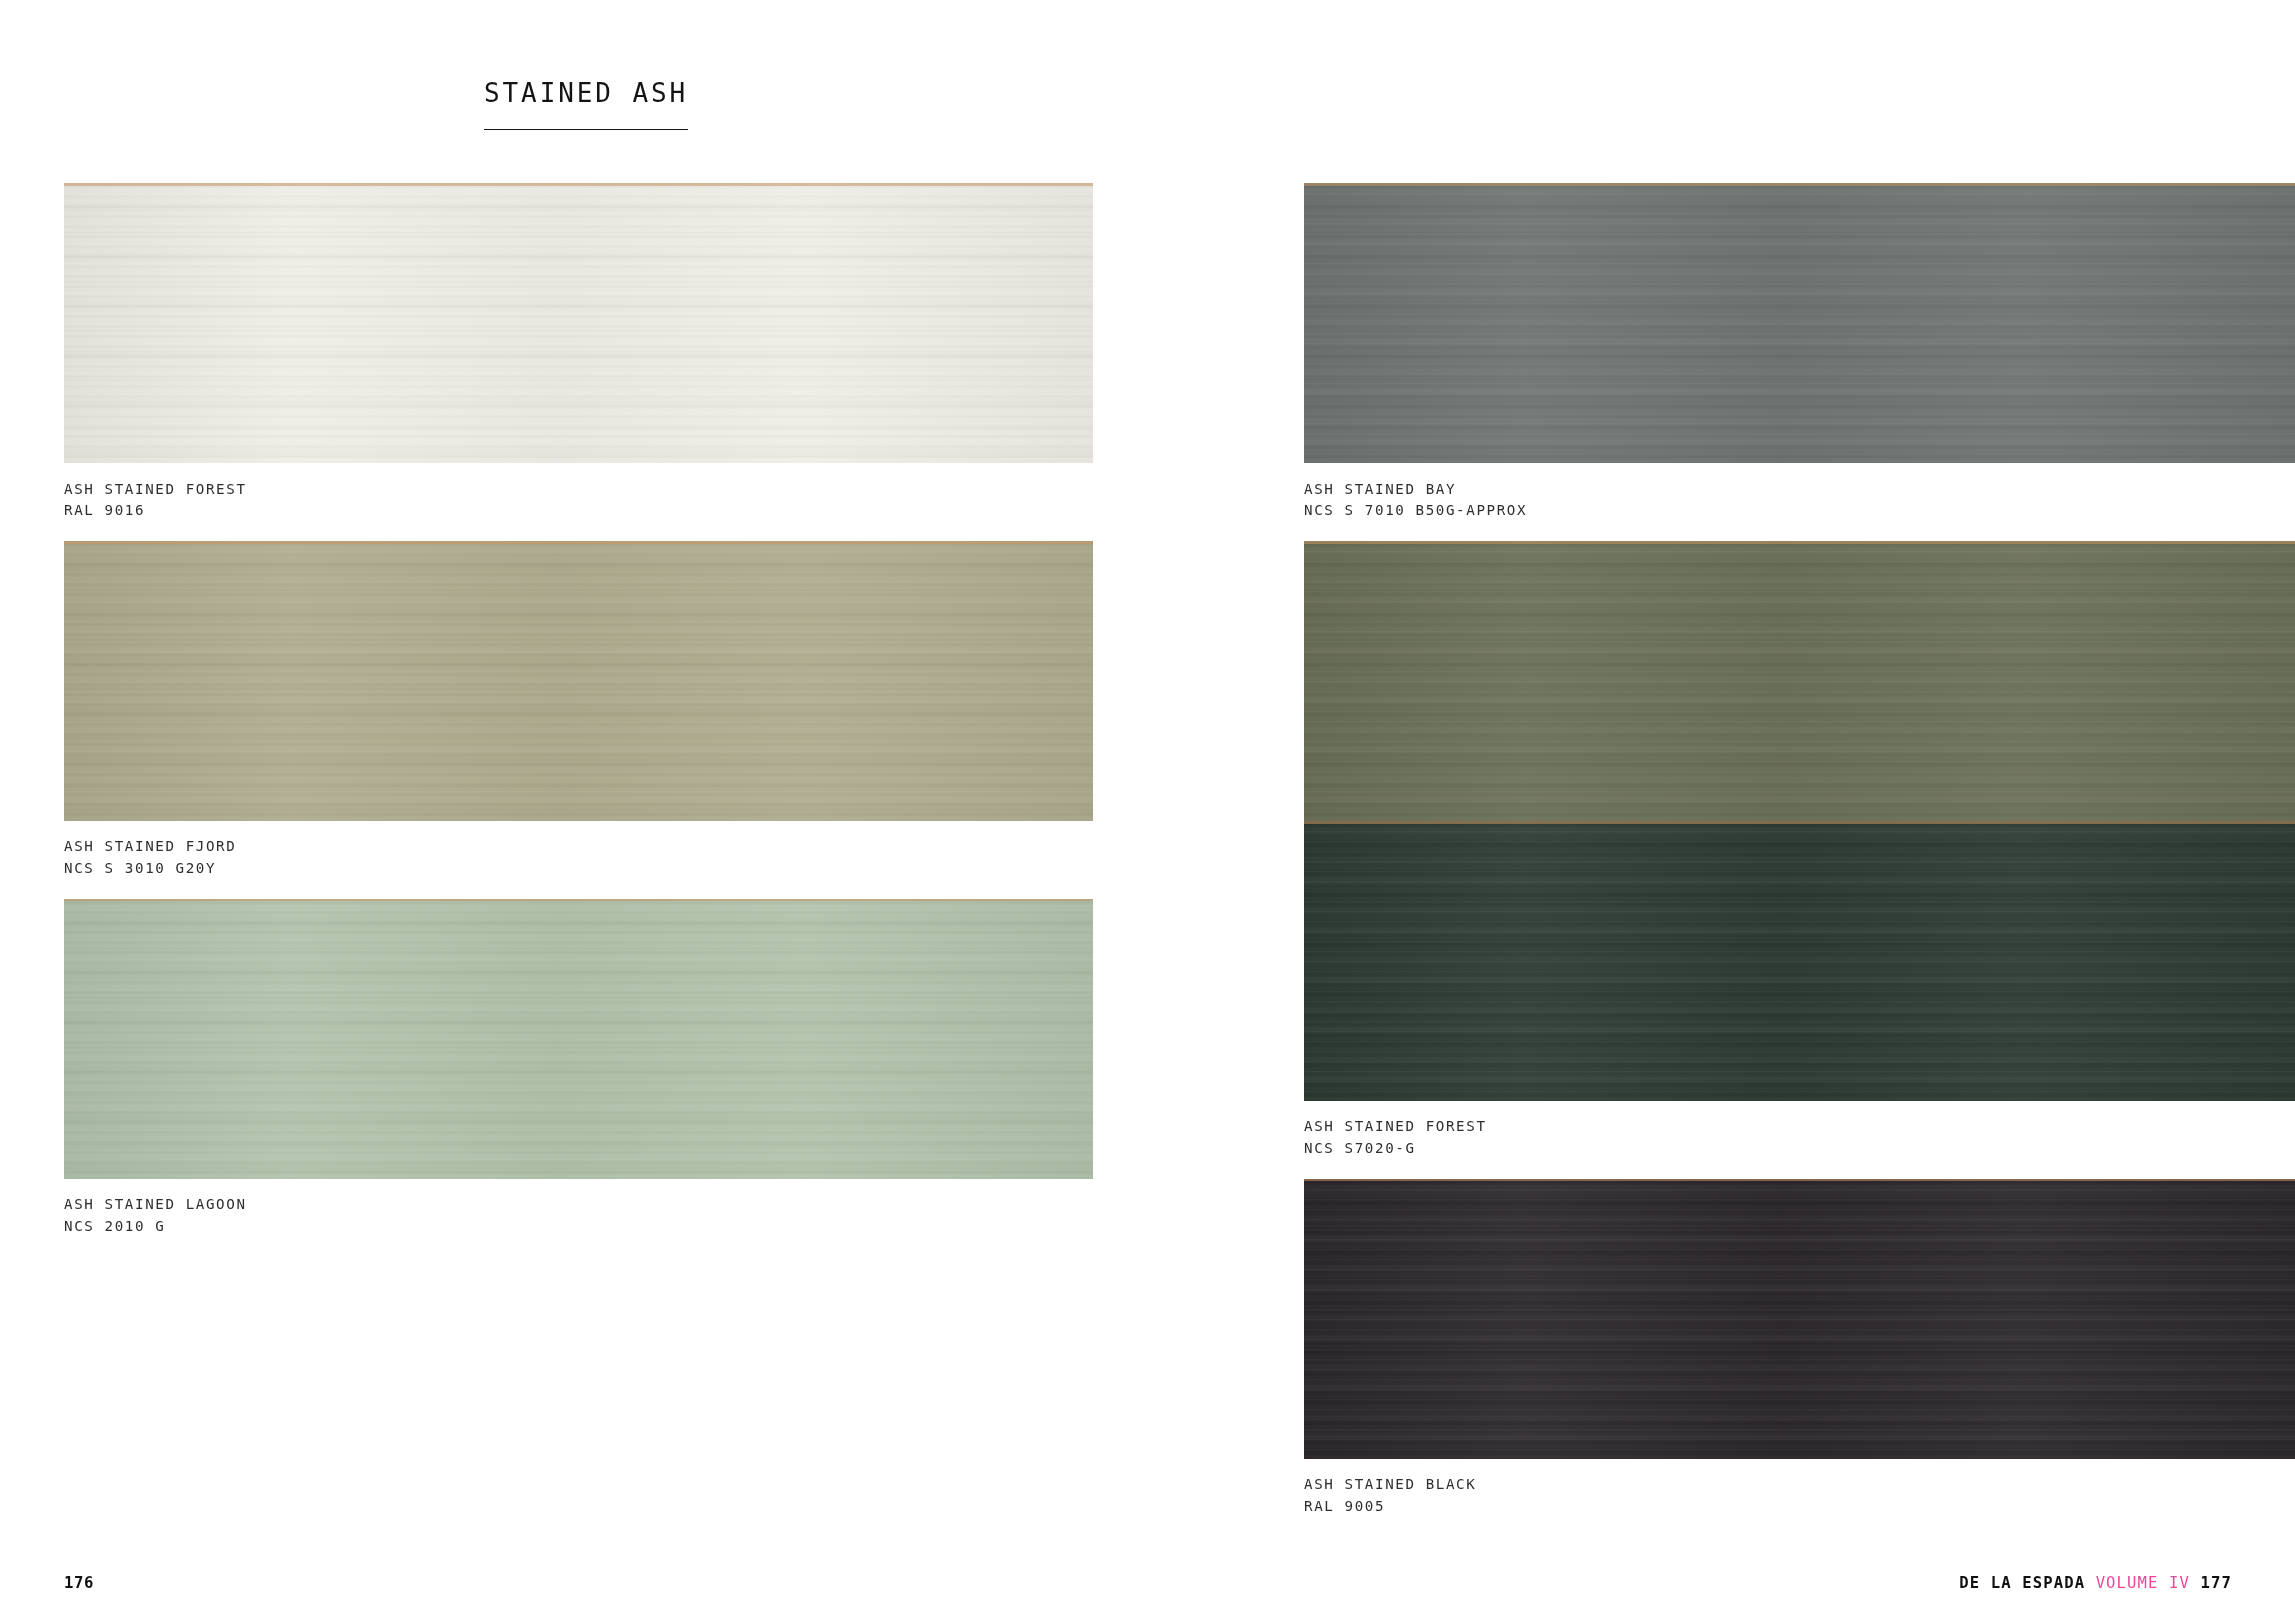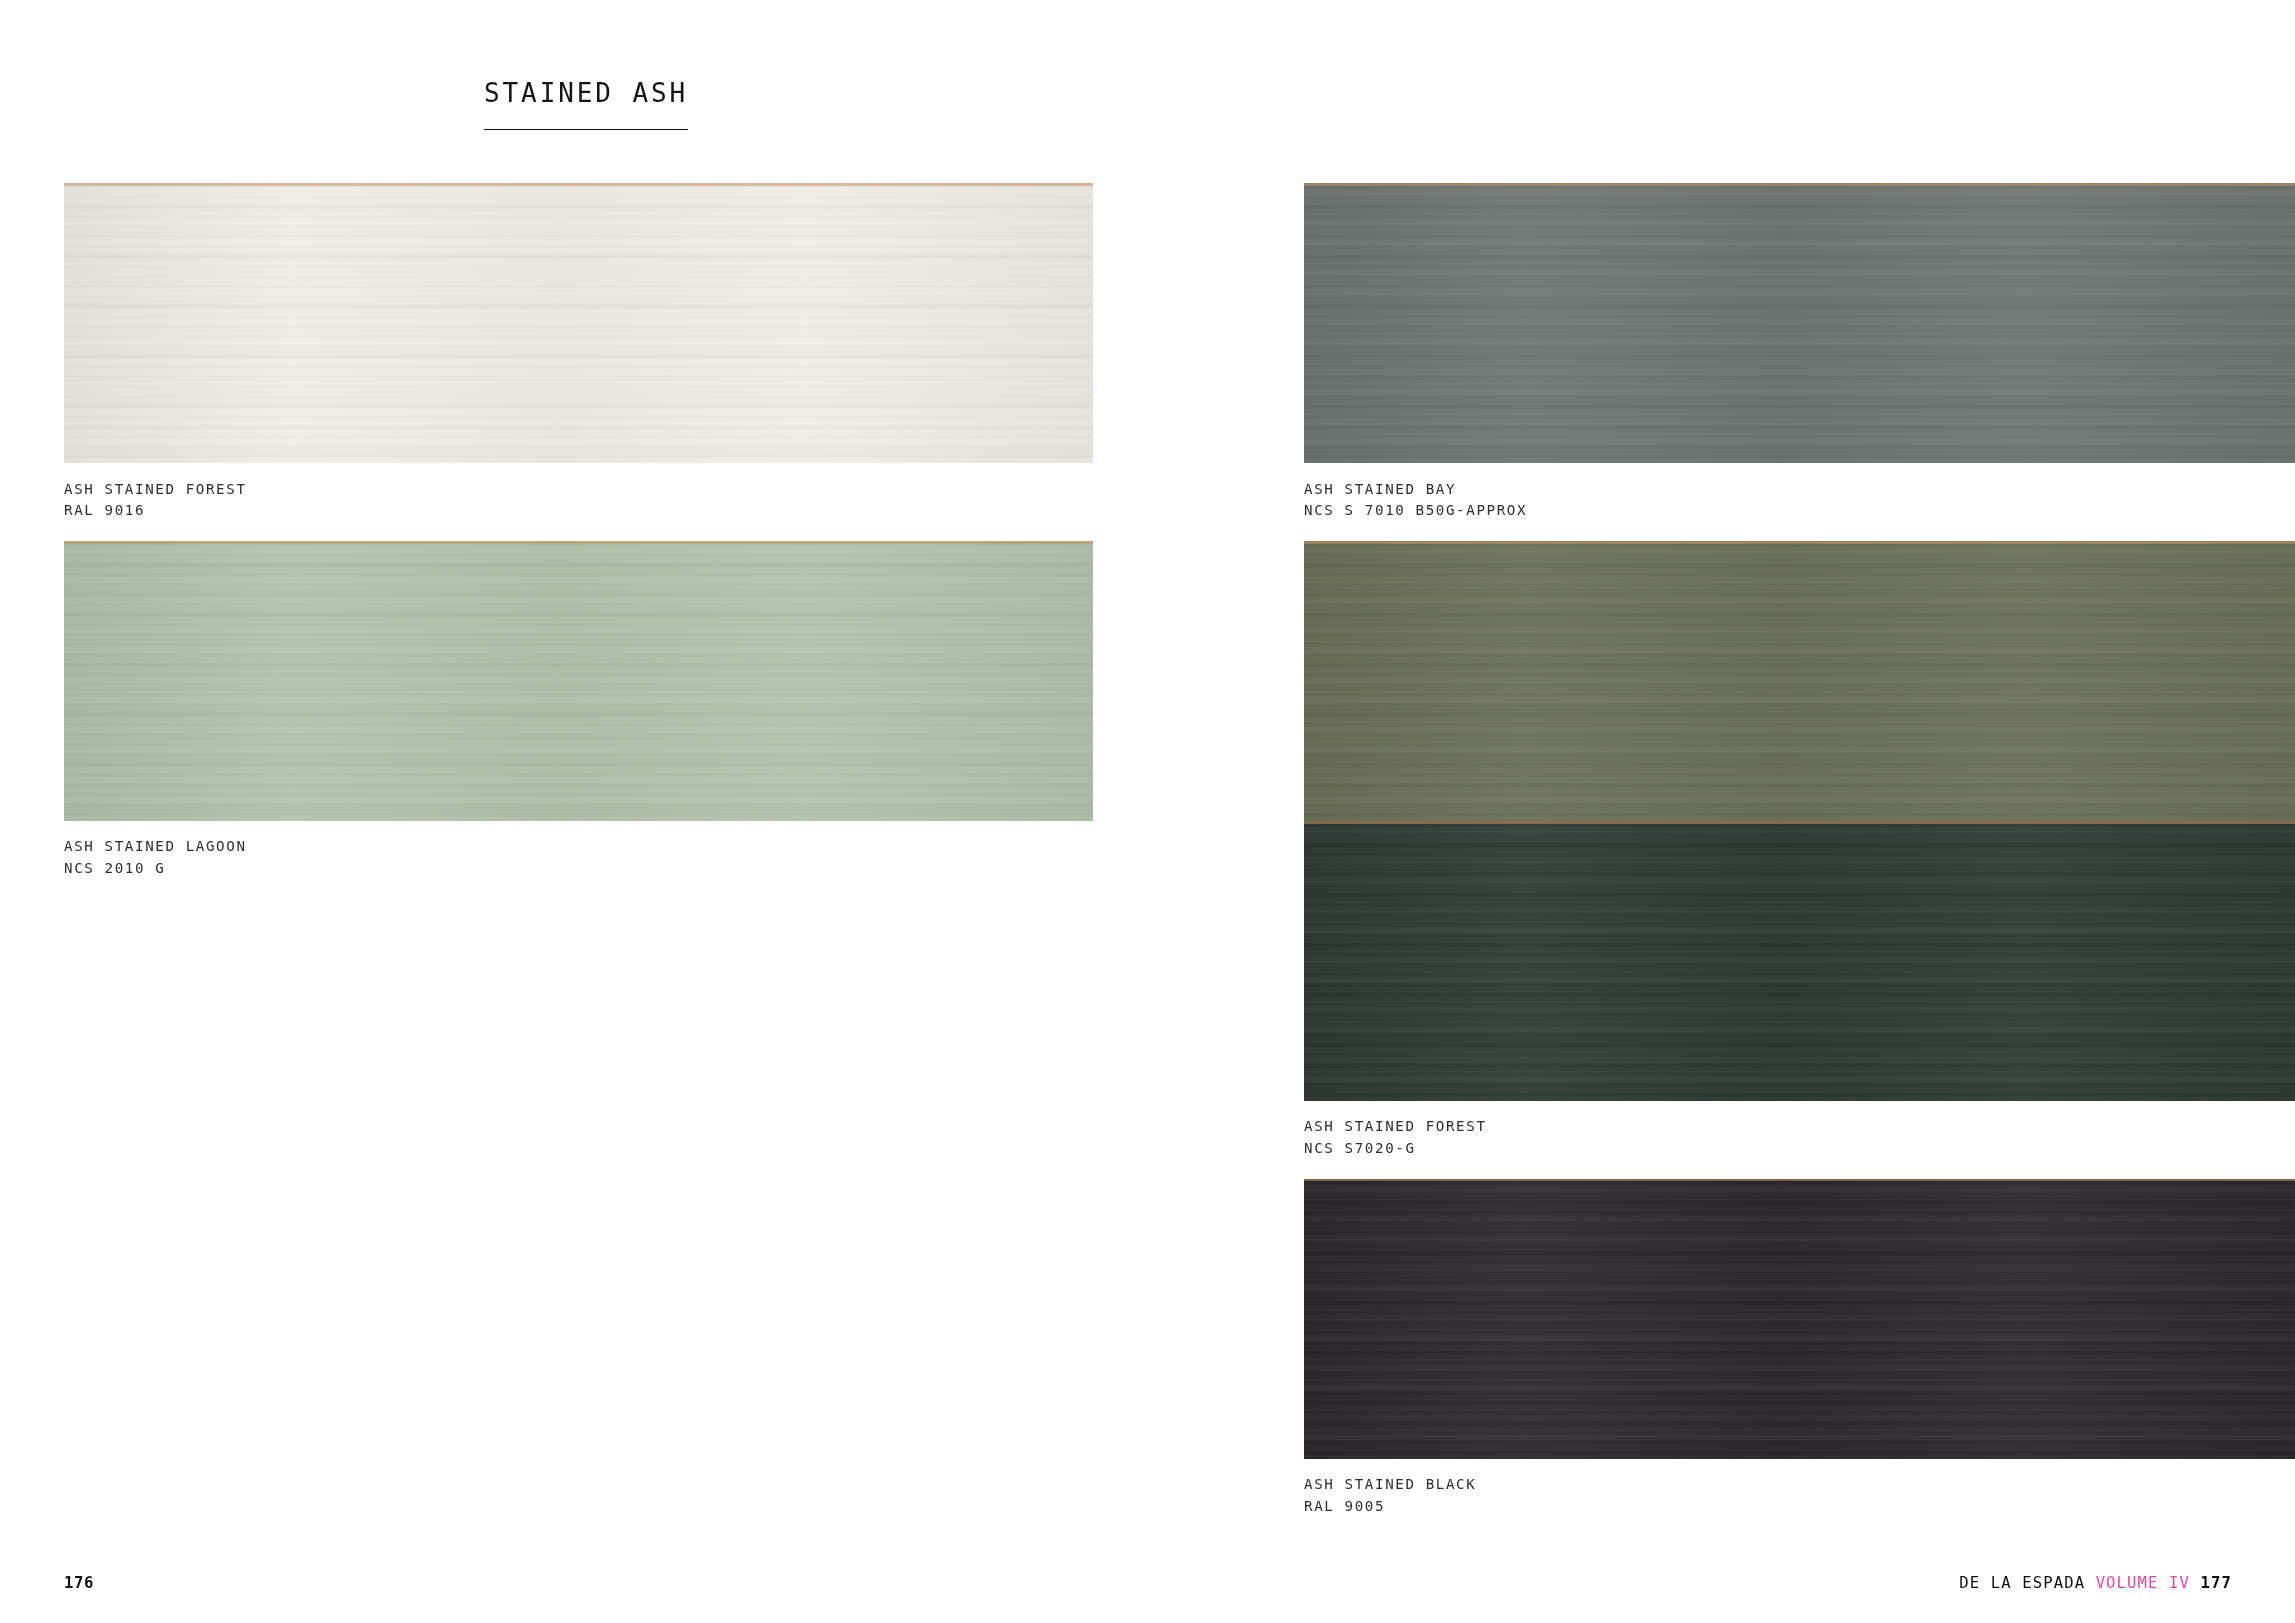--- a/index.html
+++ b/index.html
@@ -143,21 +143,21 @@
   }
   .footer-right {
     position: absolute;
     right: 64px;
     top: 1574px;
     font-size: 15.6px;
     letter-spacing: 1.1px;
     color: #111;
     white-space: nowrap;
   }
-  .footer-right .brand { font-weight: normal; margin-left: 40px; }
+  .footer-right .brand { font-weight: bold; margin-left: 40px; }
   .footer-right .vol   { font-weight: normal; color: #ec4899; }
   .footer-right .pg    { font-weight: bold; }
 </style>
 </head>
 <body>
 
 <div class="page">
 
   <div class="page-title">STAINED ASH</div>
 
@@ -170,20 +170,33 @@
           <div class="shade"></div>
           <div class="edge-top"></div>
         </div>
         <div class="caption">
           <span class="name">ASH STAINED FOREST</span>
           <span class="code">RAL 9016</span>
         </div>
       </div>
       <div class="swatch-block">
         <div class="swatch">
+          <div class="base" style="background: rgb(175, 172, 143);"></div>
+          <div class="grain"></div>
+          <div class="grain2"></div>
+          <div class="shade"></div>
+          <div class="edge-top"></div>
+        </div>
+        <div class="caption">
+          <span class="name">ASH STAINED FJORD</span>
+          <span class="code">NCS S 3010 G20Y</span>
+        </div>
+      </div>
+      <div class="swatch-block">
+        <div class="swatch">
           <div class="base" style="background: rgb(178, 194, 171);"></div>
           <div class="grain"></div>
           <div class="grain2"></div>
           <div class="shade"></div>
           <div class="edge-top"></div>
         </div>
         <div class="caption">
           <span class="name">ASH STAINED LAGOON</span>
           <span class="code">NCS 2010 G</span>
         </div>

